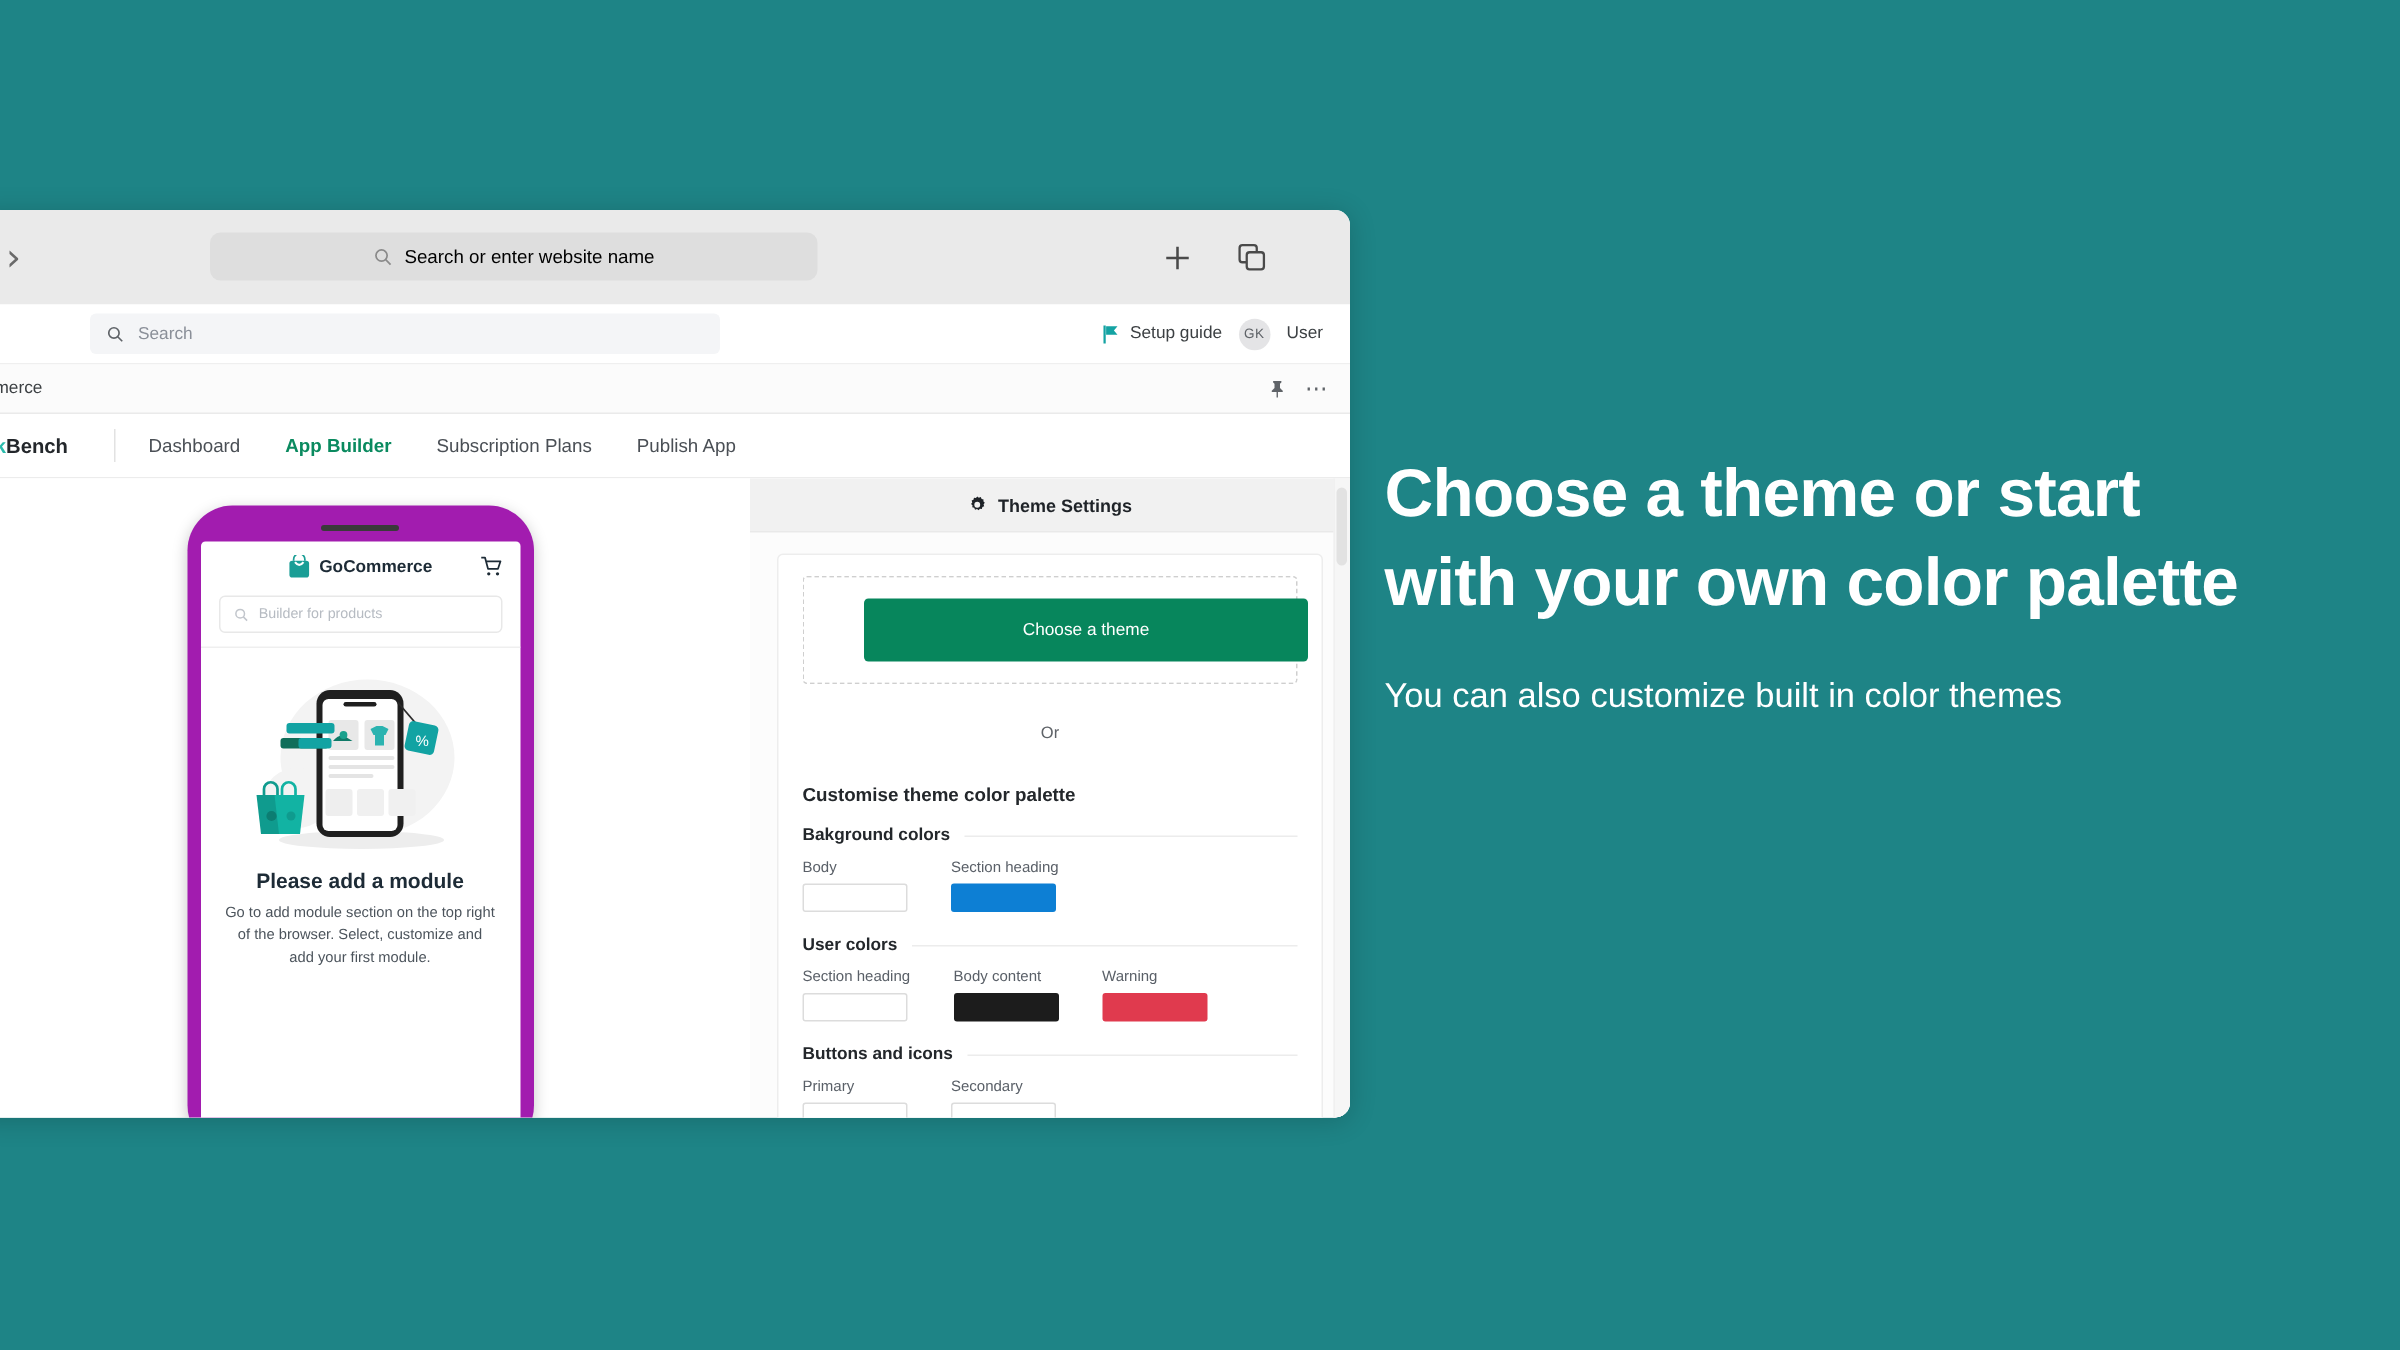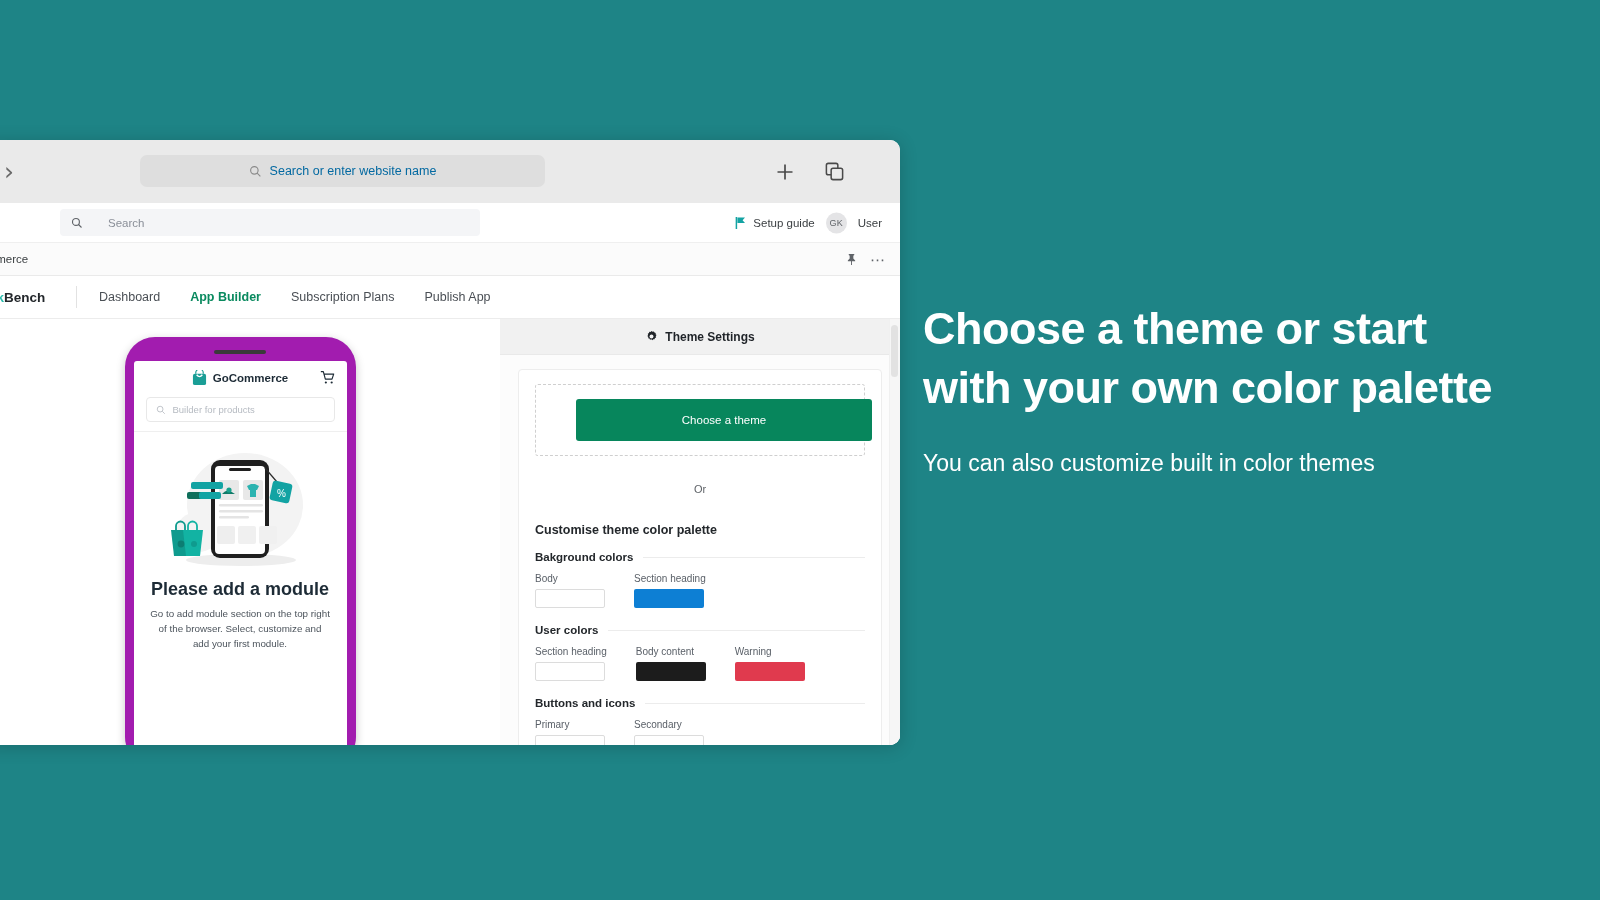--- a/index.html
+++ b/index.html
@@ -41,21 +41,21 @@
     left: 160px; top: 15px;
     width: 405px; height: 32px;
     background: #dedede;
     border-radius: 7px;
     display: flex; align-items: center;
     justify-content: center;
     gap: 8px;
   }
   .url-bar .mag { width: 13px; height: 13px; display:block; }
   .url-bar-text {
-    font-size: 12.5px; color: #0369a1;
+    font-size: 12.5px; color: #000000;
   }
   .chrome-actions {
     position: absolute;
     right: 55px; top: 50%;
     transform: translateY(-50%);
     display: flex; align-items: center;
     gap: 28px;
   }
   .icon-btn { display: block; cursor: pointer; }
 
@@ -66,21 +66,21 @@
     display: flex; align-items: center;
     padding: 0 22px 0 80px;
     border-bottom: 1px solid #efefef;
     position: relative;
   }
   .app-search {
     width: 420px; height: 27px;
     background: #f4f5f7;
     border-radius: 4px;
     display: flex; align-items: center;
-    gap: 25px;
+    gap: 9px;
     padding: 0 11px;
   }
   .app-search-text { font-size: 11.5px; color: #8a8f98; }
   .topbar-right {
     position: absolute;
     right: 18px; top: 50%;
     transform: translateY(-50%);
     display: flex; align-items: center;
     gap: 11px;
   }
@@ -198,21 +198,21 @@
     border: 1px solid #e8e8e8;
     border-radius: 4px;
     display: flex; align-items: center;
     gap: 7px; padding: 0 9px;
   }
   .phone-search-text { font-size: 9.5px; color: #b6bbc2; }
   .phone-divider { height:1px; background:#efefef; margin: 9px 0 0 0; }
   .illus-wrap { display: flex; justify-content: center; margin-top: 8px; }
   .empty-title {
     text-align: center;
-    font-size: 18px; font-weight: bold;
+    font-size: 14px; font-weight: bold;
     color: #1d2b36;
     margin-top: 4px;
   }
   .empty-desc {
     text-align: center;
     font-size: 9.8px; color: #4c545c;
     line-height: 1.55;
     padding: 6px 16px 0 16px;
   }
 

